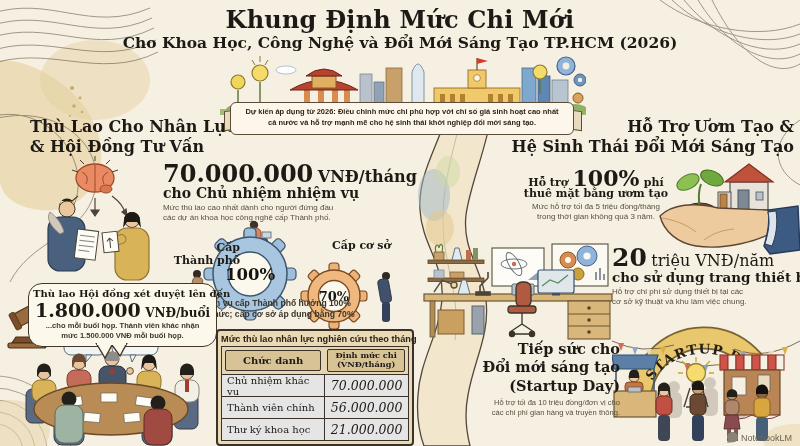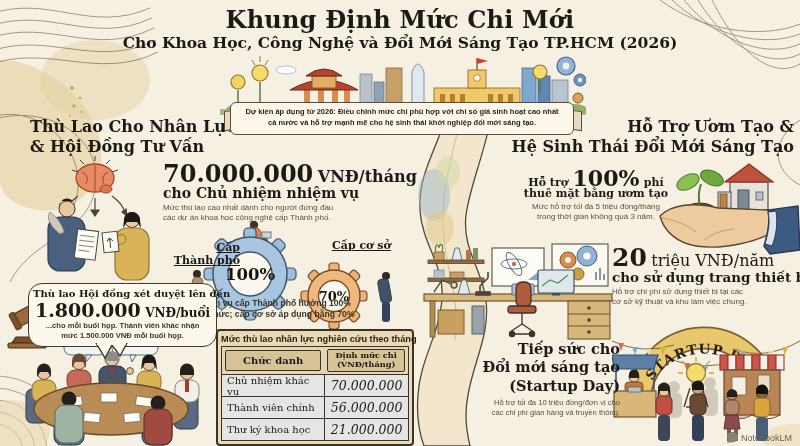--- a/index.html
+++ b/index.html
@@ -14,21 +14,21 @@
           border-radius:6px;text-align:center;font-size:7.5px;line-height:1.5;padding-top:3px;
           box-sizing:border-box;color:#2c2619;font-weight:bold;z-index:3;}
   .banner-tab{width:16px;height:18px;background:#e9dcbe;border:1.5px solid #5a4d3a;top:110px;z-index:2;}
   .l-head{left:30px;top:117px;font-size:16px;font-weight:bold;line-height:1.25;}
   .r-head{right:6px;top:117px;text-align:right;font-size:16px;font-weight:bold;line-height:1.25;}
   .lead{left:163px;top:159px;width:270px;}
   .lead-amt{font-size:24px;font-weight:bold;}
   .lead-unit{font-size:16px;font-weight:bold;}
   .lead-role{font-size:14px;font-weight:bold;margin-top:-3px;}
   .desc{font-size:8px;line-height:1.3;color:#55503f;margin-top:2px;}
-  .gear-label{font-size:11px;font-weight:600;line-height:1.15;text-decoration:underline;}
+  .gear-label{font-size:11px;font-weight:600;line-height:1.15;}
   .gear-cap{left:180px;top:298px;width:185px;text-align:center;font-size:8.6px;line-height:1.3;color:#3a352a;font-weight:bold;}
   .bubble{left:28px;top:283px;width:189px;background:#fcf8ec;border:1.6px solid #41382b;border-radius:14px;
           text-align:center;padding:4px 4px 5px;box-sizing:border-box;z-index:4;}
   .bubble-intro{font-size:10px;font-weight:bold;}
   .bubble-amt{font-size:19px;font-weight:bold;}
   .bubble-unit{font-size:12px;font-weight:bold;}
   .bubble-note{font-size:7.6px;line-height:1.3;color:#3e382c;font-weight:bold;}
   .tbl-card{left:216px;top:329px;width:198px;background:#ead9b5;border:2px solid #3a3228;border-radius:4px;
             padding:2px 3px 3px;box-sizing:border-box;z-index:4;}
   .tbl-title{font-size:9.2px;font-weight:bold;text-align:center;color:#29231a;margin:1px 0 2px;}

